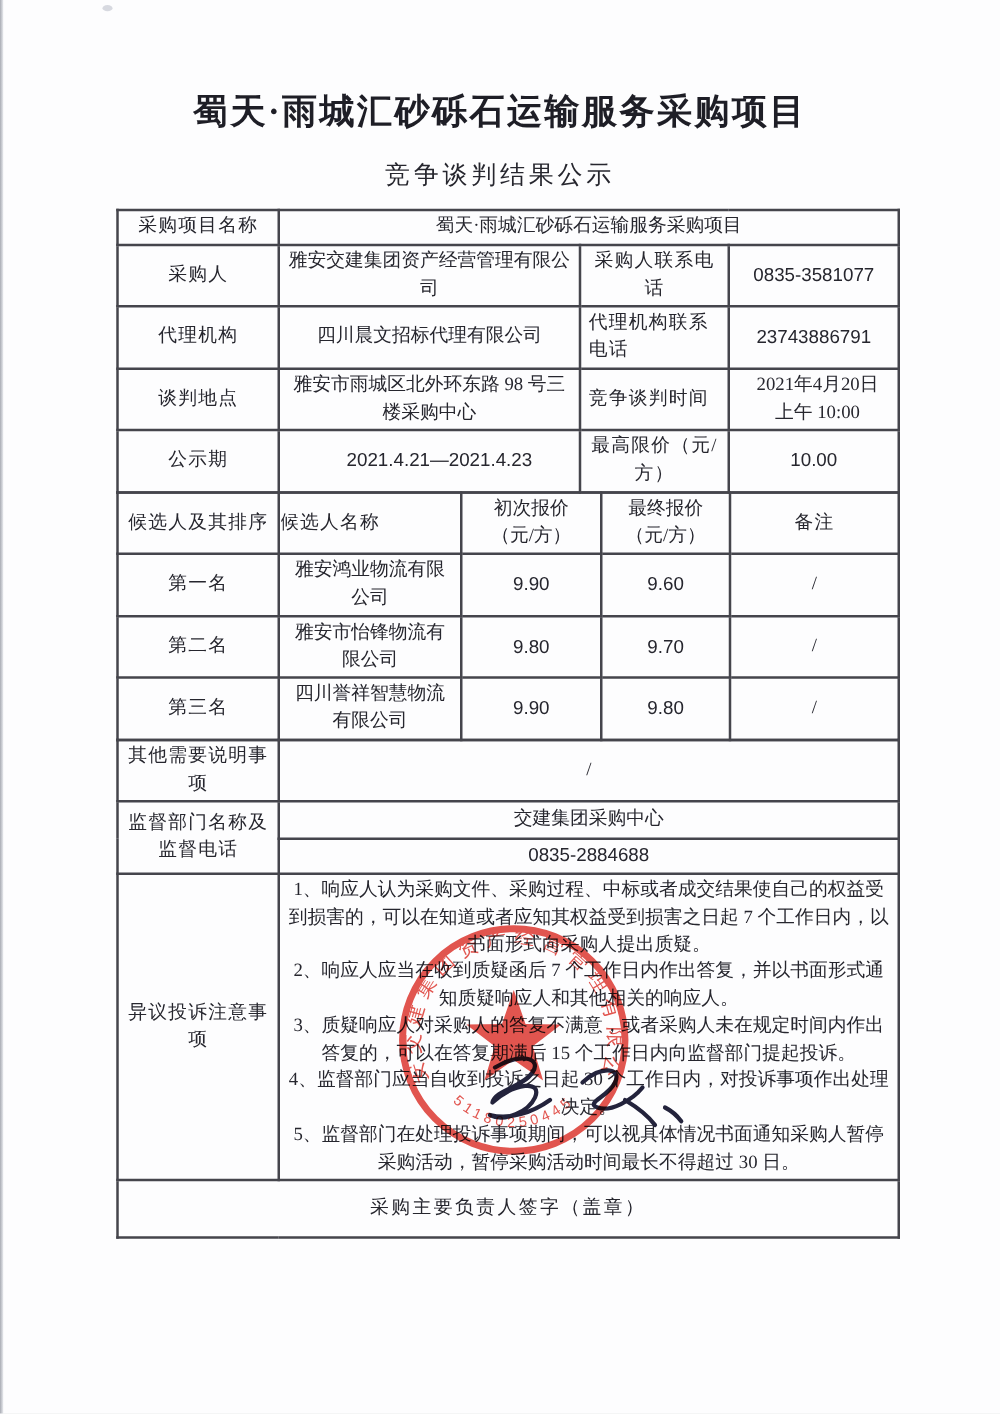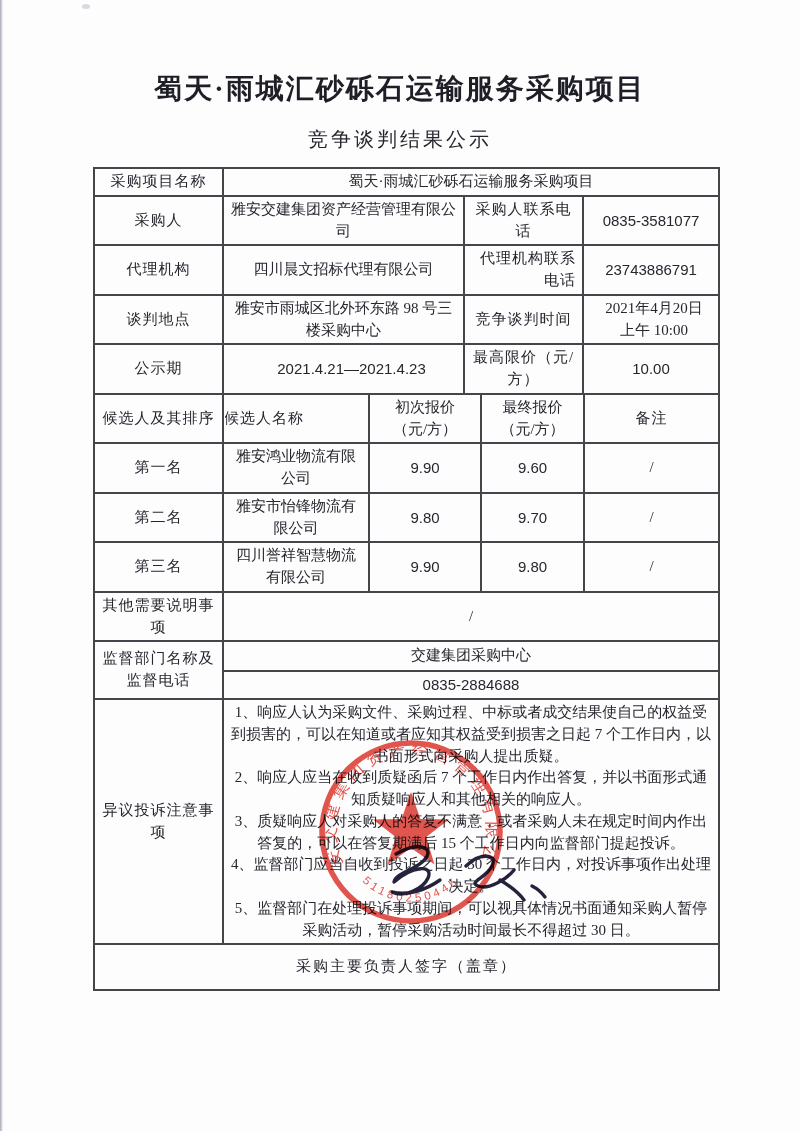--- a/index.html
+++ b/index.html
@@ -72,27 +72,27 @@
       </tr>
       <tr style="height:28px">
         <td class="lab">采购人</td>
         <td>雅安交建集团资产经营管理有限公司</td>
         <td class="lab">采购人联系电话</td>
         <td class="num">0835-3581077</td>
       </tr>
       <tr style="height:46px">
         <td class="lab">代理机构</td>
         <td>四川晨文招标代理有限公司</td>
-        <td class="lab left" style="text-align:right;">代理机构联系电话</td>
+        <td class="lab left" style="text-align:left;">代理机构联系电话</td>
         <td class="num">23743886791</td>
       </tr>
       <tr style="height:46px">
         <td class="lab">谈判地点</td>
         <td>雅安市雨城区北外环东路 98 号三楼采购中心</td>
-        <td class="lab left" style="text-align:center;">竞争谈判时间</td>
+        <td class="lab left" style="text-align:left;">竞争谈判时间</td>
         <td class="left" style="padding-left:12px;">2021年4月20日 上午 10:00</td>
       </tr>
       <tr style="height:48px">
         <td class="lab">公示期</td>
         <td class="left num" style="padding-left:22px;border-radius:18px;">2021.4.21—2021.4.23</td>
         <td class="lab">最高限价（元/方）</td>
         <td class="num">10.00</td>
       </tr>
     </tbody>
       </table>

